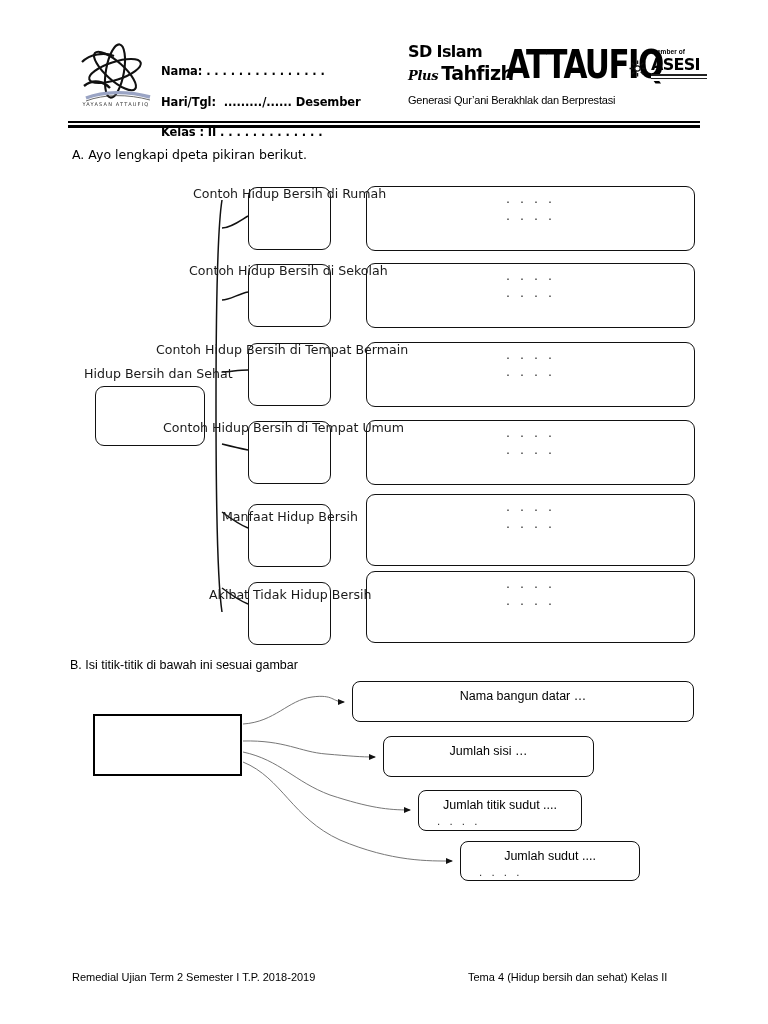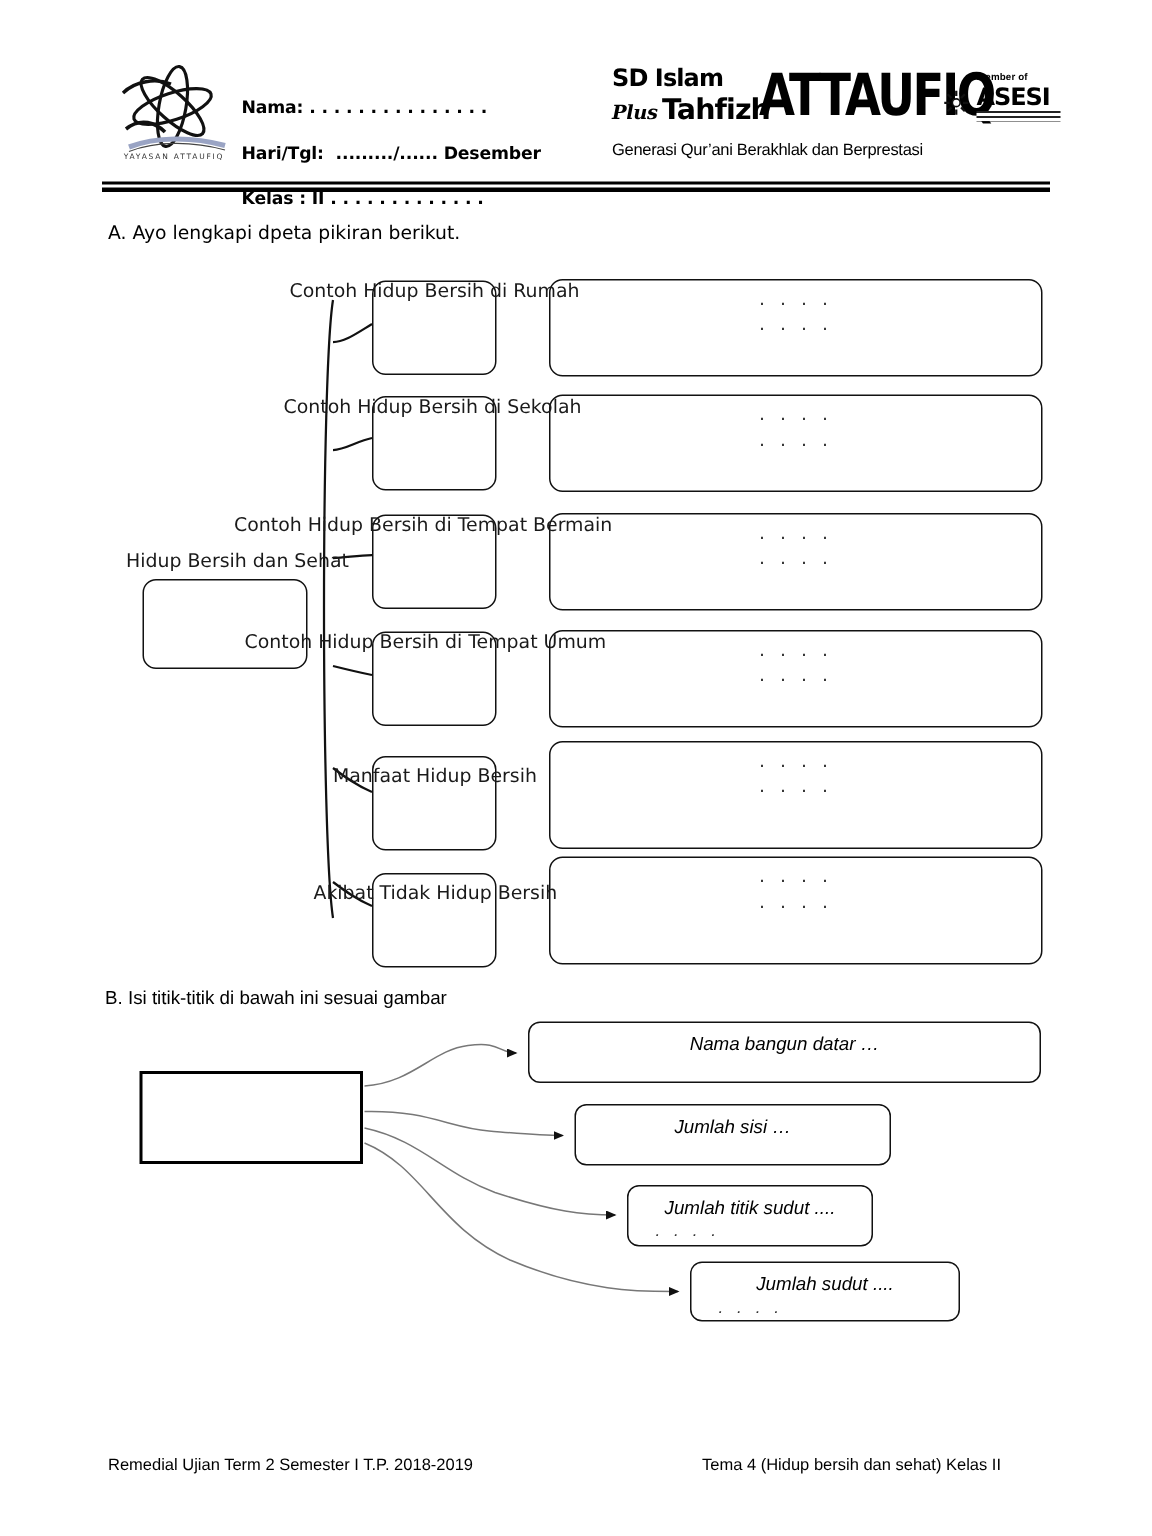--- a/index.html
+++ b/index.html
@@ -66,21 +66,21 @@
 
   .mm-label { position: absolute; font-size: 12.6px; font-family: "DejaVu Sans", sans-serif;
               white-space: nowrap; color: #1a1a1a; }
 
   .mm-dots { position: absolute; font-size: 12.6px; font-family: "DejaVu Sans", sans-serif;
              letter-spacing: 3px; line-height: 17px; color: #333; white-space: pre; }
 
   
   .b-shape { position: absolute; left: 93px; top: 714px; width: 149px; height: 62px;
              border: 2.2px solid #000; background: #fff; }
-  .b-box { position: absolute; border: 1.3px solid #111; border-radius: 8px; background: #fff; font-style: italic; }
+  .b-box { position: absolute; border: 1.3px solid #111; border-radius: 8px; background: #fff; }
   .b-box .bt { position: absolute; left: 0; right: 0; text-align: center;
                font-family: "Liberation Sans", sans-serif; font-size: 12.5px;
                white-space: nowrap; }
   .b-box .bd { position: absolute; font-family: "Liberation Sans", sans-serif;
                font-size: 11.5px; letter-spacing: 3px; color: #333; white-space: pre; }
 
   #b-arrows { position: absolute; left: 0; top: 0; width: 768px; height: 1024px;
               pointer-events: none; }
 
   

